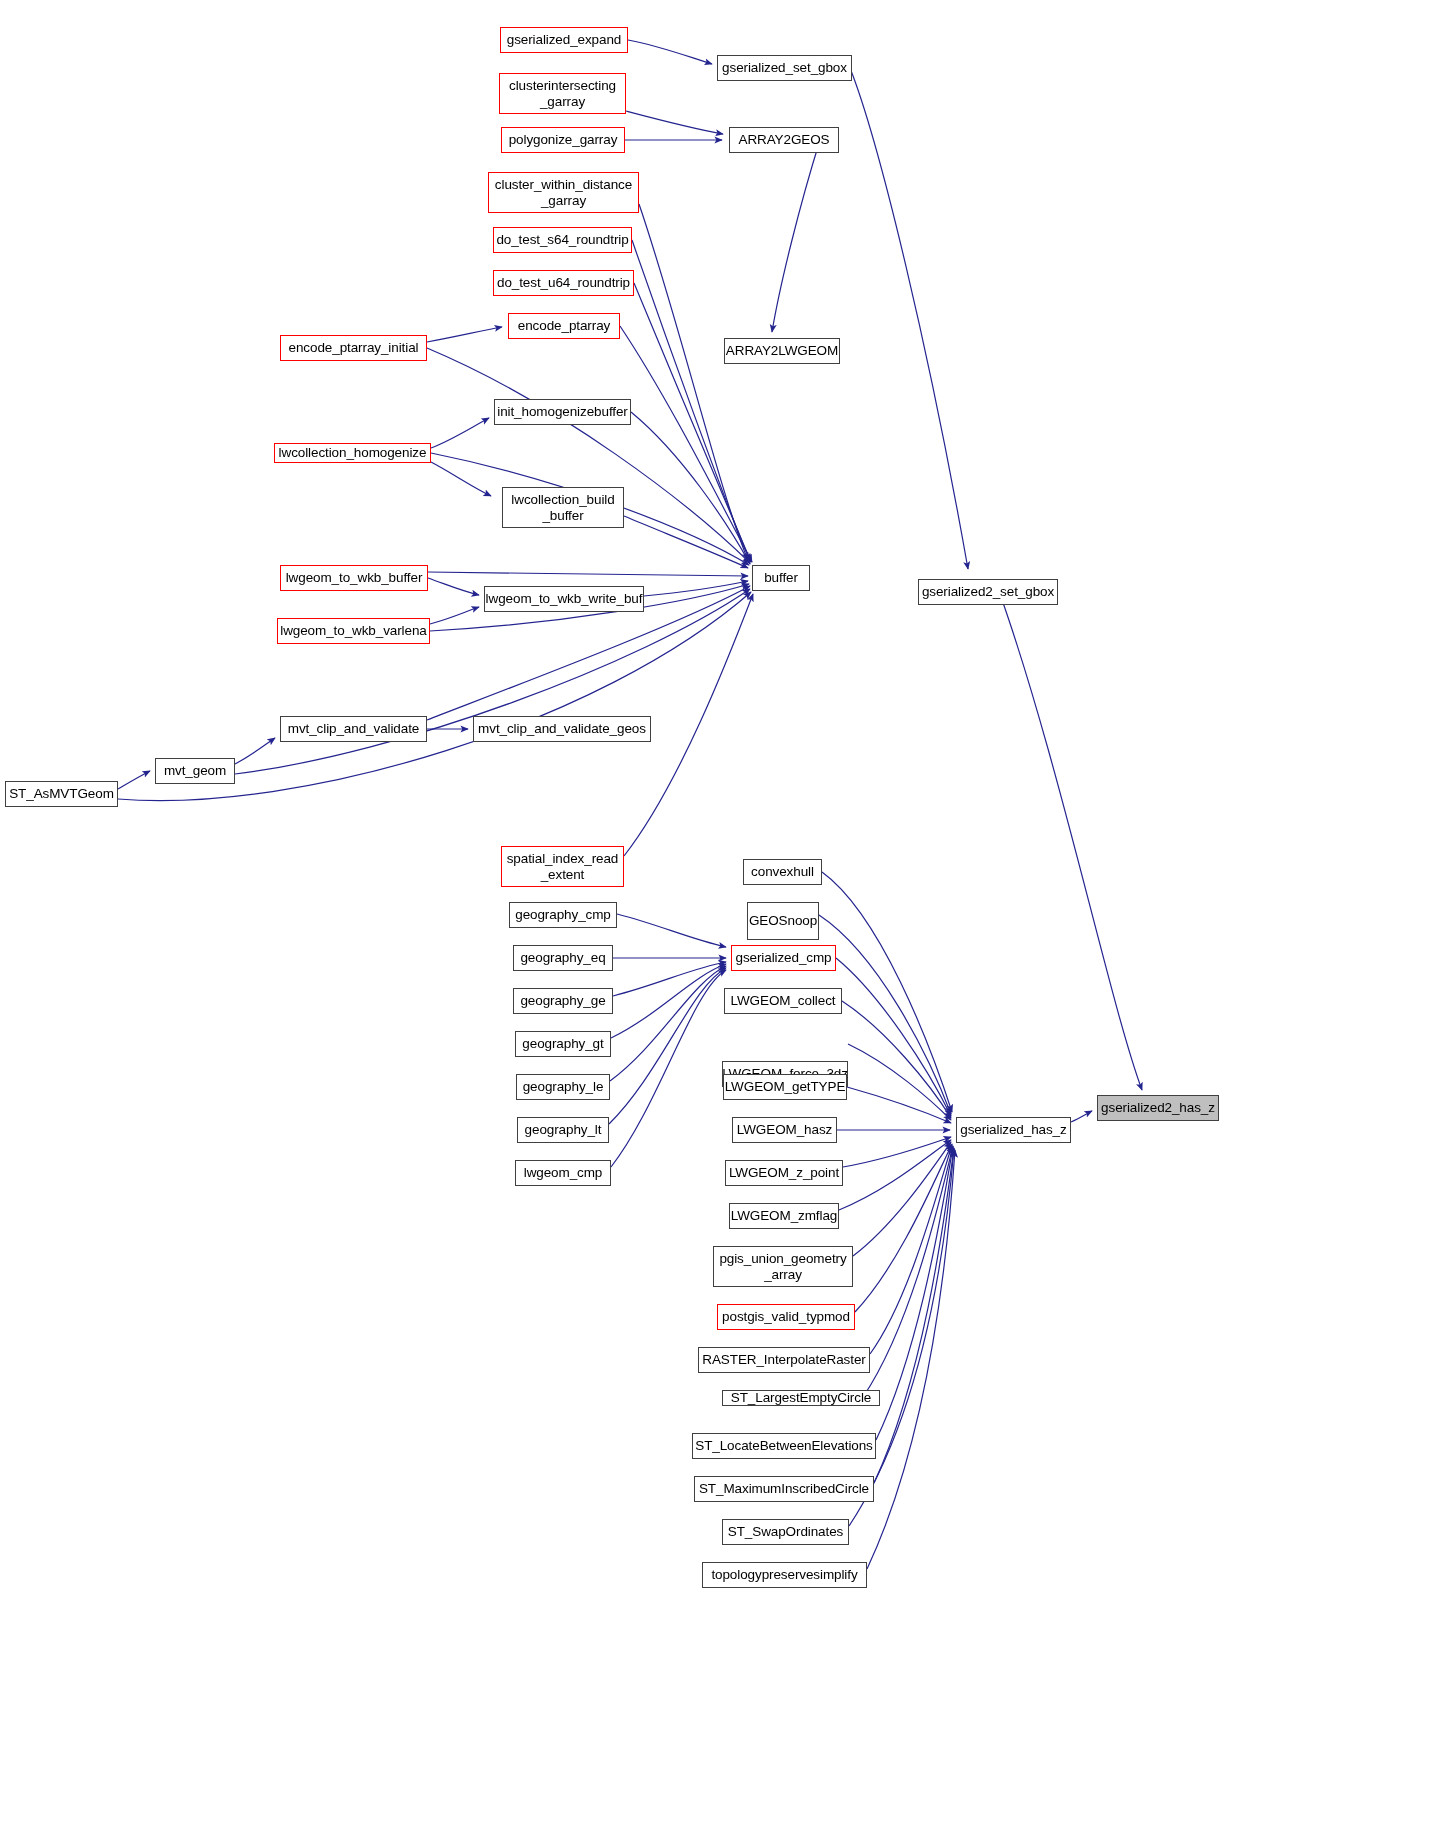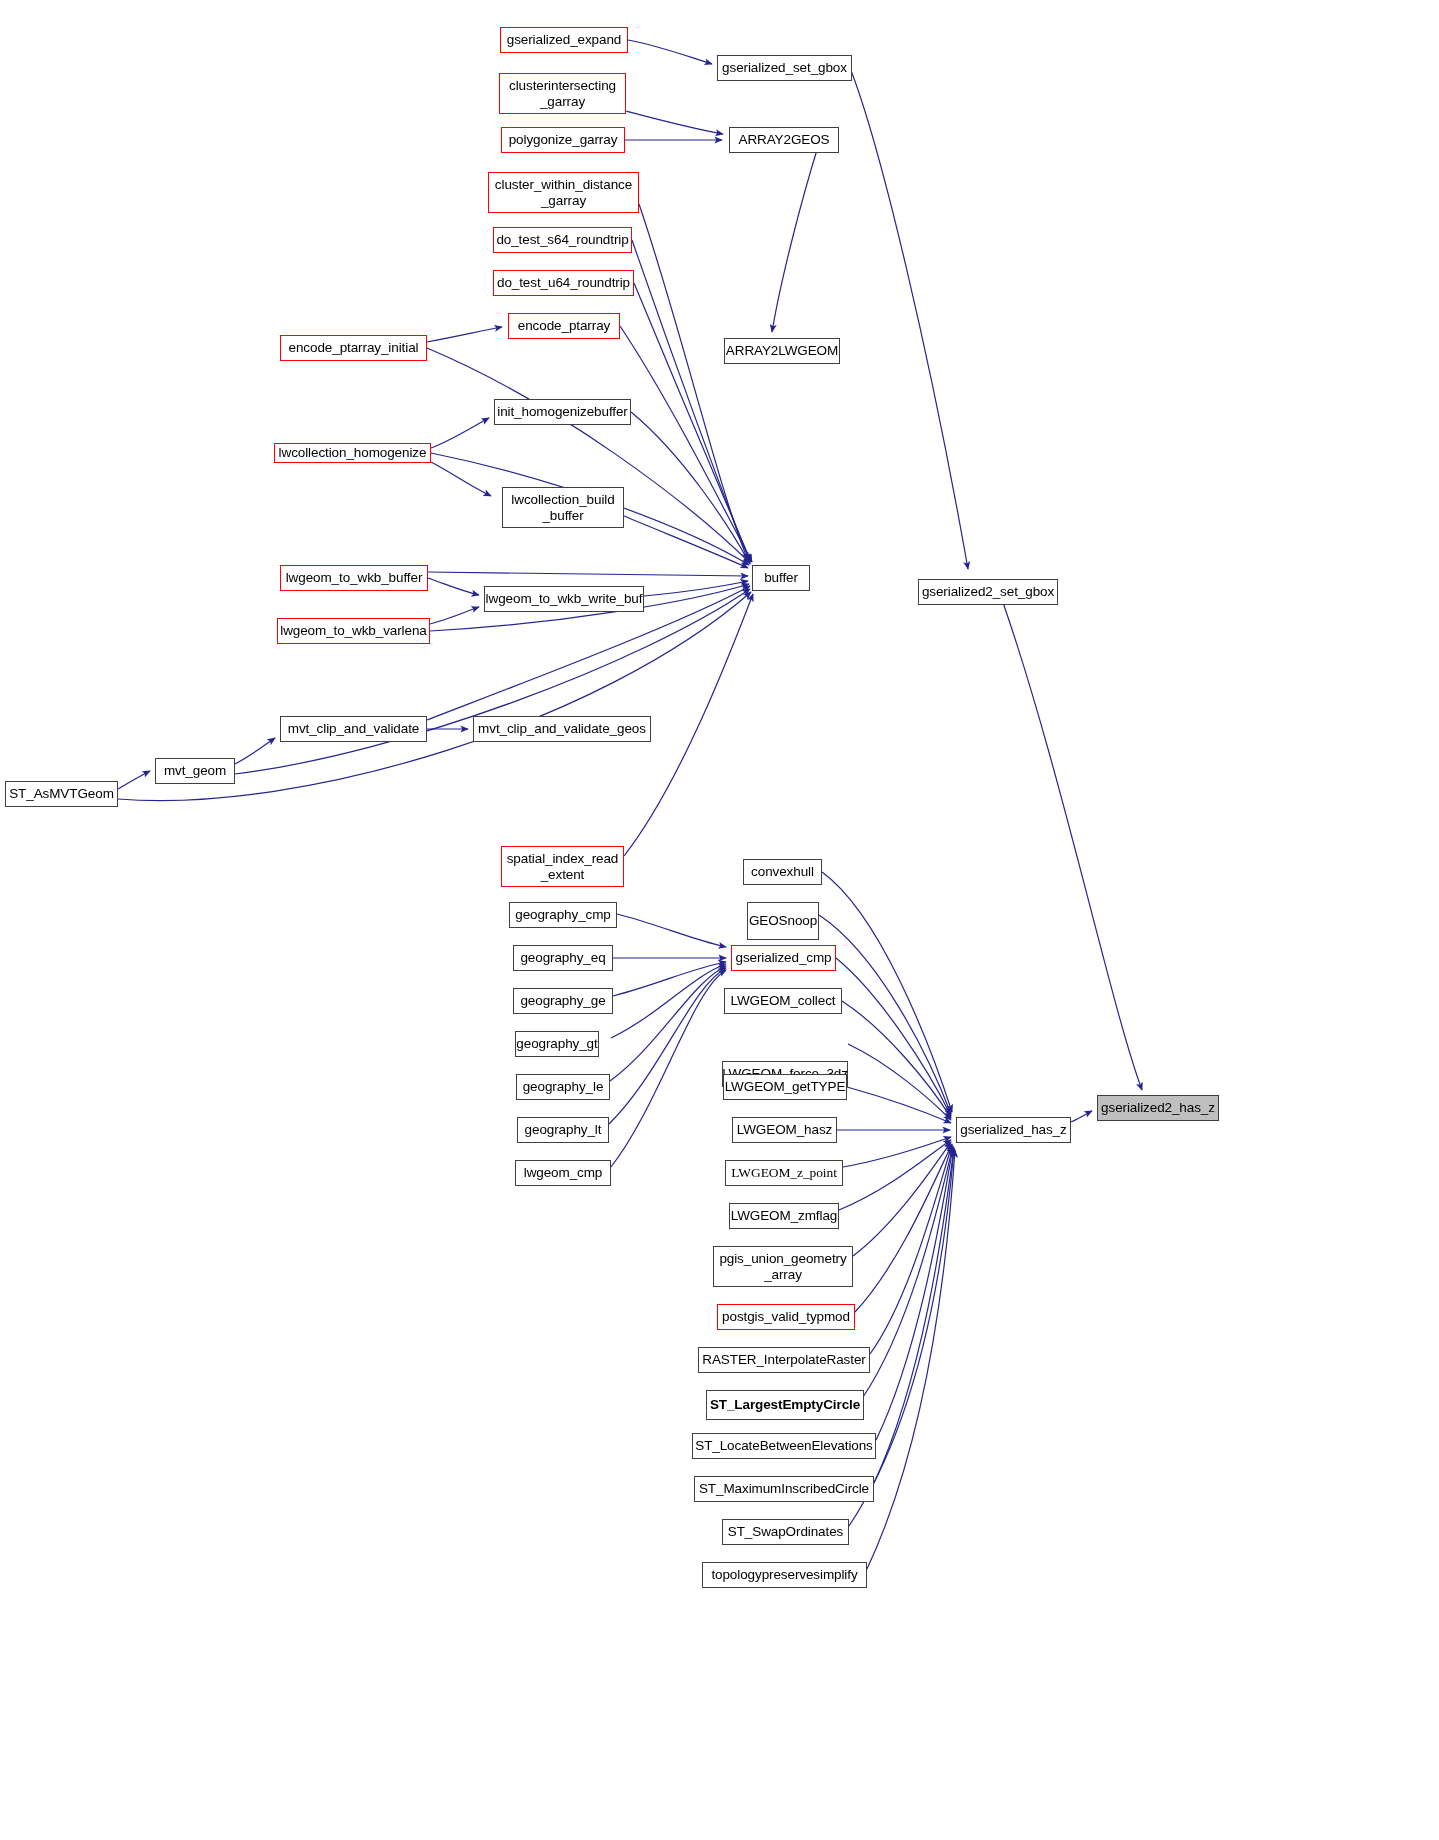--- a/index.html
+++ b/index.html
@@ -140,34 +140,34 @@
     <div class="node" style="left: 5px; top: 757px; width: 113px; height: 26px;"><span>ST_AsMVTGeom</span></div>
     <div class="node red" style="left: 501px; top: 822px; width: 123px; height: 41px;"><span>spatial_index_read
 _extent</span></div>
     <div class="node" style="left: 743px; top: 835px; width: 79px; height: 26px;"><span>convexhull</span></div>
     <div class="node" style="left: 509px; top: 878px; width: 108px; height: 26px;"><span>geography_cmp</span></div>
     <div class="node" style="left: 747px; top: 878px; width: 72px; height: 38px;"><span>GEOSnoop</span></div>
     <div class="node" style="left: 513px; top: 921px; width: 100px; height: 26px;"><span>geography_eq</span></div>
     <div class="node red" style="left: 731px; top: 921px; width: 105px; height: 26px;"><span>gserialized_cmp</span></div>
     <div class="node" style="left: 513px; top: 964px; width: 100px; height: 26px;"><span>geography_ge</span></div>
     <div class="node" style="left: 724px; top: 964px; width: 118px; height: 26px;"><span>LWGEOM_collect</span></div>
-    <div class="node" style="left: 515px; top: 1007px; width: 84px; height: 26px;"><span>geography_gt</span></div>
+    <div class="node" style="left: 515px; top: 1007px; width: 96px; height: 26px;"><span>geography_gt</span></div>
     <div class="node" style="left: 722px; top: 1037px; width: 126px; height: 26px;"><span>LWGEOM_force_3dz</span></div>
     <div class="node" style="left: 516px; top: 1050px; width: 94px; height: 26px;"><span>geography_le</span></div>
     <div class="node" style="left: 723px; top: 1050px; width: 124px; height: 26px;"><span>LWGEOM_getTYPE</span></div>
     <div class="node" style="left: 517px; top: 1093px; width: 92px; height: 26px;"><span>geography_lt</span></div>
     <div class="node" style="left: 732px; top: 1093px; width: 105px; height: 26px;"><span>LWGEOM_hasz</span></div>
     <div class="node" style="left: 956px; top: 1093px; width: 115px; height: 26px;"><span>gserialized_has_z</span></div>
     <div class="node highlight" style="left: 1097px; top: 1071px; width: 122px; height: 26px;"><span>gserialized2_has_z</span></div>
     <div class="node" style="left: 515px; top: 1136px; width: 96px; height: 26px;"><span>lwgeom_cmp</span></div>
-    <div class="node" style="left: 725px; top: 1136px; width: 118px; height: 26px; font-family: Liberation Serif, serif;"><span>LWGEOM_z_point</span></div>
+    <div class="node" style="left: 725px; top: 1136px; width: 118px; height: 26px;"><span>LWGEOM_z_point</span></div>
     <div class="node" style="left: 729px; top: 1179px; width: 110px; height: 26px;"><span>LWGEOM_zmflag</span></div>
     <div class="node" style="left: 713px; top: 1222px; width: 140px; height: 41px;"><span>pgis_union_geometry
 _array</span></div>
     <div class="node red" style="left: 717px; top: 1280px; width: 138px; height: 26px;"><span>postgis_valid_typmod</span></div>
     <div class="node" style="left: 698px; top: 1323px; width: 172px; height: 26px;"><span>RASTER_InterpolateRaster</span></div>
-    <div class="node" style="left: 706px; top: 1366px; width: 158px; height: 30px; font-weight: bold;"><span>ST_LargestEmptyCircle</span></div>
+    <div class="node" style="left: 722px; top: 1366px; width: 158px; height: 16px;"><span>ST_LargestEmptyCircle</span></div>
     <div class="node" style="left: 692px; top: 1409px; width: 184px; height: 26px;"><span>ST_LocateBetweenElevations</span></div>
     <div class="node" style="left: 694px; top: 1452px; width: 180px; height: 26px;"><span>ST_MaximumInscribedCircle</span></div>
     <div class="node" style="left: 722px; top: 1495px; width: 127px; height: 26px;"><span>ST_SwapOrdinates</span></div>
     <div class="node" style="left: 702px; top: 1538px; width: 165px; height: 26px;"><span>topologypreservesimplify</span></div>
     <div class="node" style="left: 918px; top: 555px; width: 140px; height: 26px;"><span>gserialized2_set_gbox</span></div>
   </div>
 
 </body></html>

